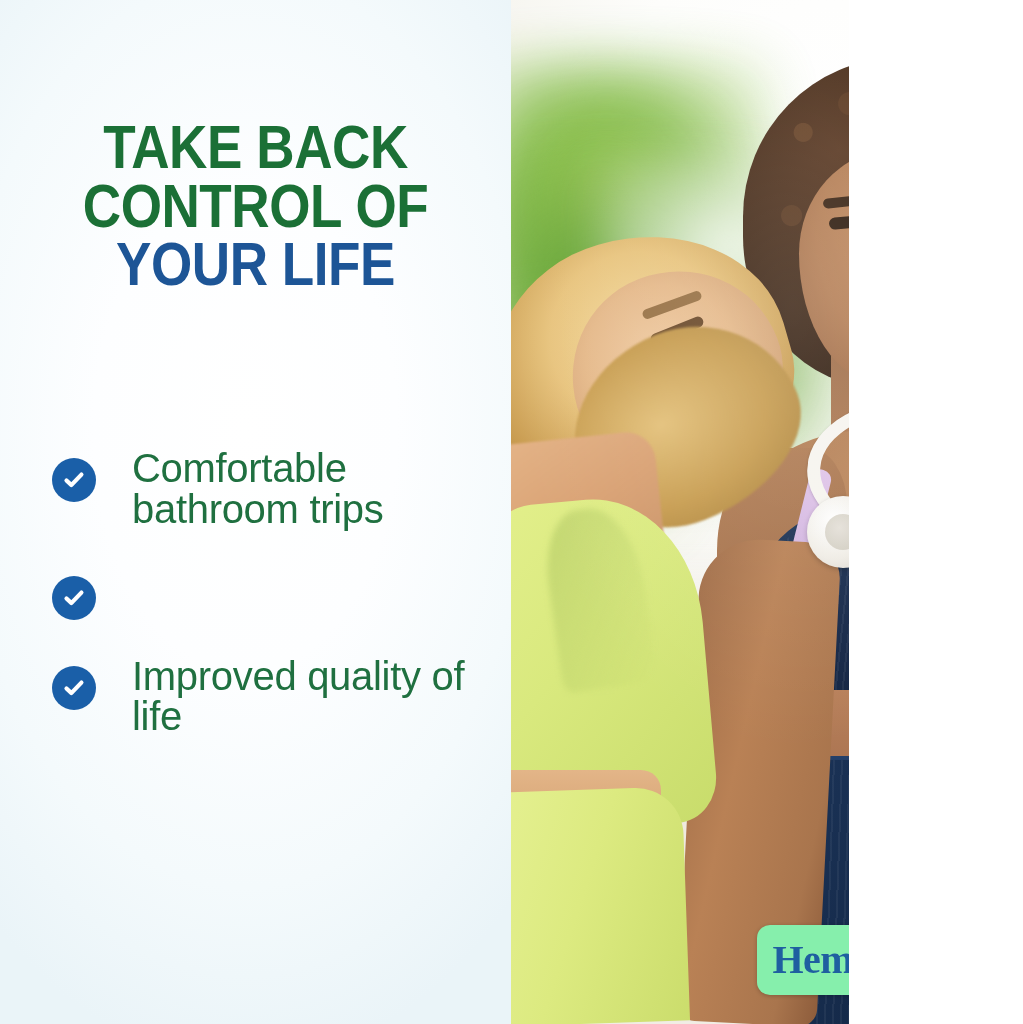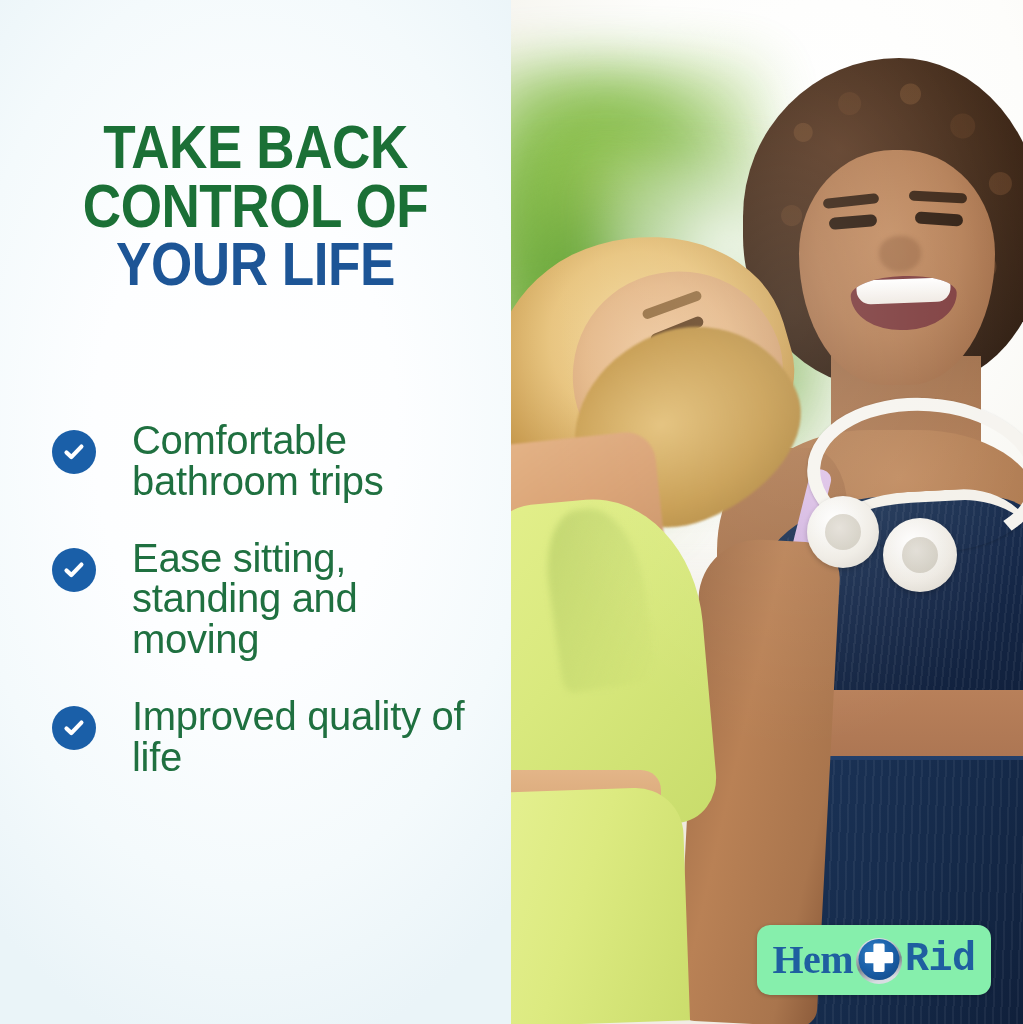--- a/index.html
+++ b/index.html
@@ -7,21 +7,21 @@
     padding: 0;
     background: #ffffff;
   }
   body {
     font-family: "Liberation Sans", sans-serif;
     -webkit-font-smoothing: antialiased;
   }
 
   .ad-canvas {
     position: relative;
-    width: 1023px;
+    width: 849px;
     height: 1024px;
     overflow: hidden;
     background: #ffffff;
   }
 
   
   .left-panel {
     position: absolute;
     left: 0;
     top: 0;
@@ -54,21 +54,21 @@
     margin: 0;
     padding: 0;
   }
   .hl-green { color: #1b7036; }
   .hl-blue  { color: #1d5596; }
 
   
   .benefits {
     position: absolute;
     left: 52px;
-    top: 420px;
+    top: 448px;
     width: 440px;
   }
   .benefit-row {
     display: flex;
     align-items: flex-start;
     margin-bottom: 36px;
   }
   .benefit-row:last-child { margin-bottom: 17px; }
 
   .check-badge {
@@ -562,21 +562,20 @@
         </span>
         <span class="benefit-text">Comfortable bathroom trips</span>
       </div>
 
       <div class="benefit-row">
         <span class="check-badge">
           <svg width="26" height="26" viewBox="0 0 26 26" aria-hidden="true">
             <path d="M5.5 13.4 L10.3 18.1 L20.4 7.6" fill="none" stroke="#ffffff" stroke-width="4.2" stroke-linecap="round" stroke-linejoin="round"></path>
           </svg>
         </span>
-        <span class="benefit-text">Ease sitting, standing and moving</span>
       </div>
 
       <div class="benefit-row">
         <span class="check-badge">
           <svg width="26" height="26" viewBox="0 0 26 26" aria-hidden="true">
             <path d="M5.5 13.4 L10.3 18.1 L20.4 7.6" fill="none" stroke="#ffffff" stroke-width="4.2" stroke-linecap="round" stroke-linejoin="round"></path>
           </svg>
         </span>
         <span class="benefit-text">Improved quality of life</span>
       </div>

